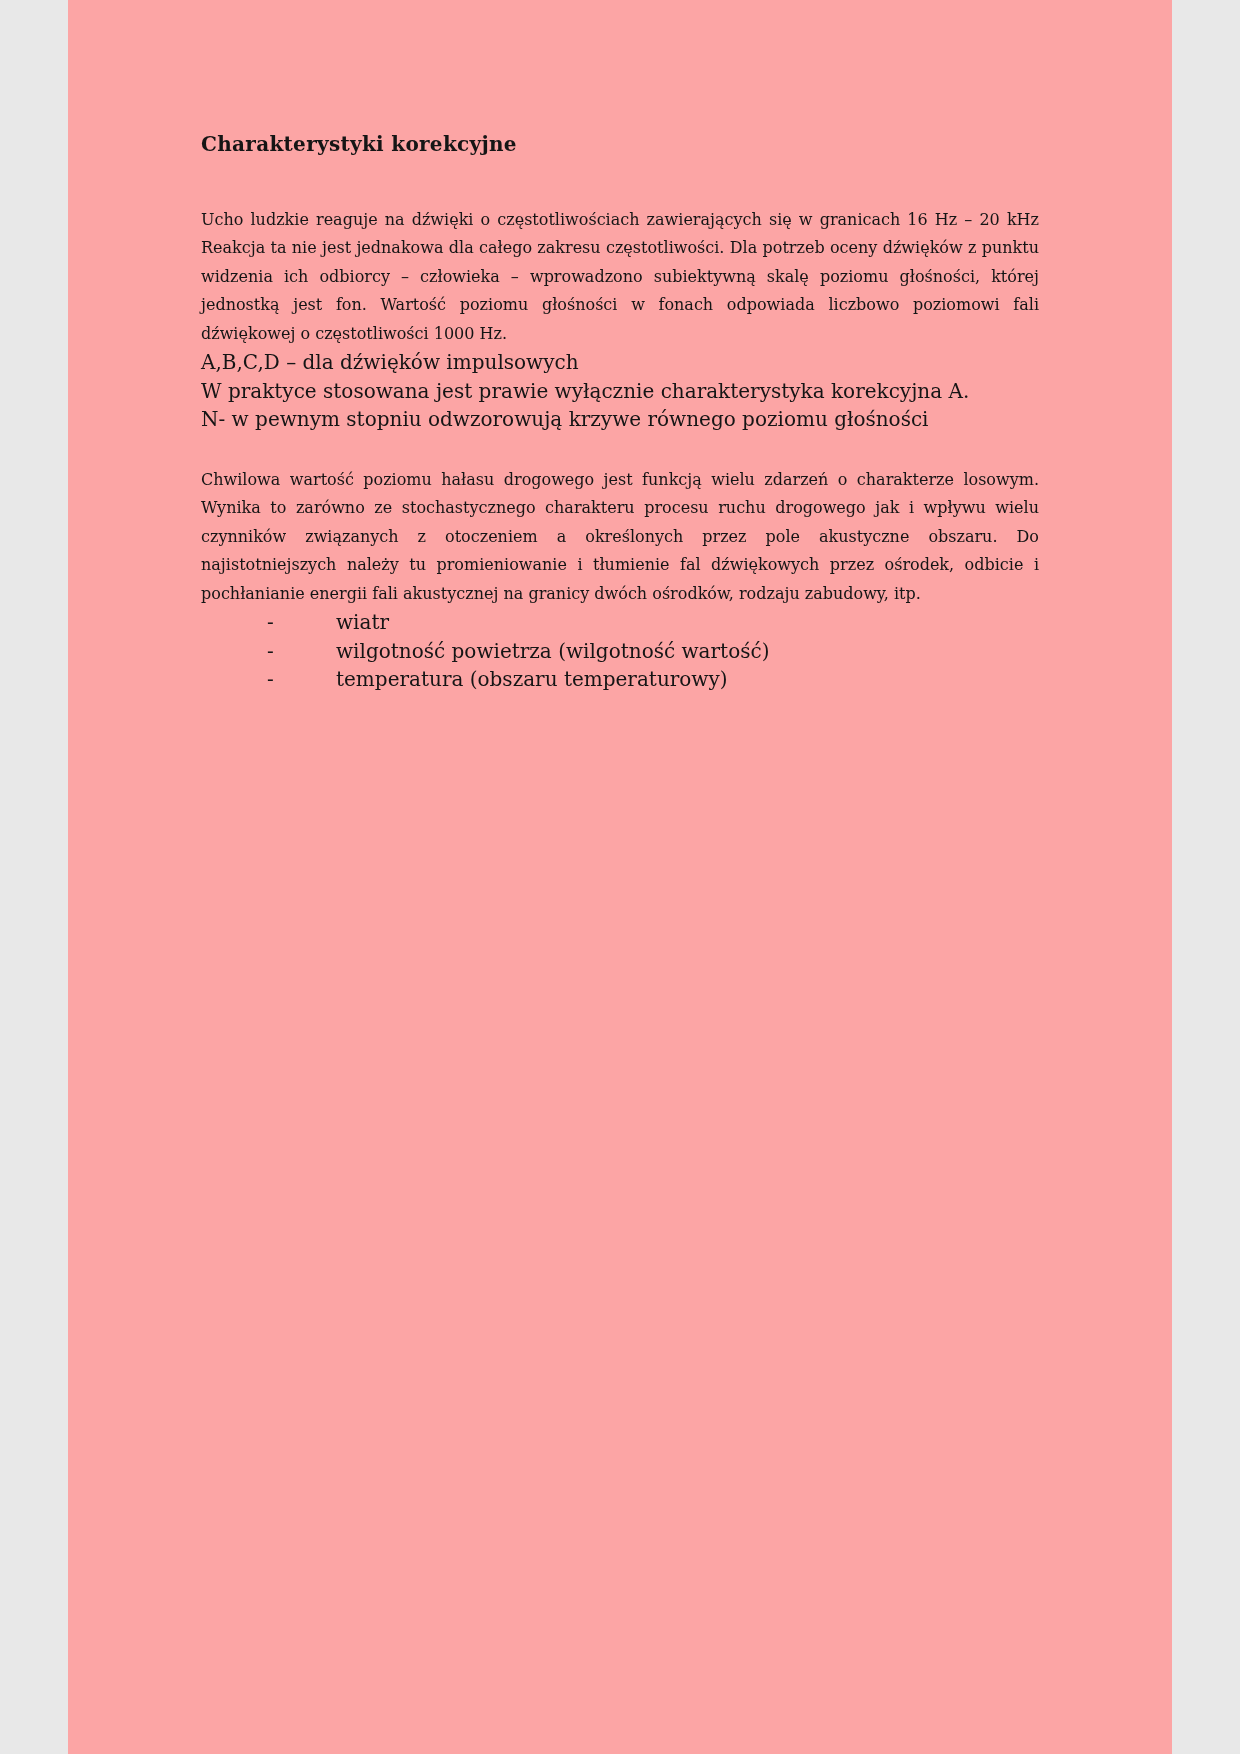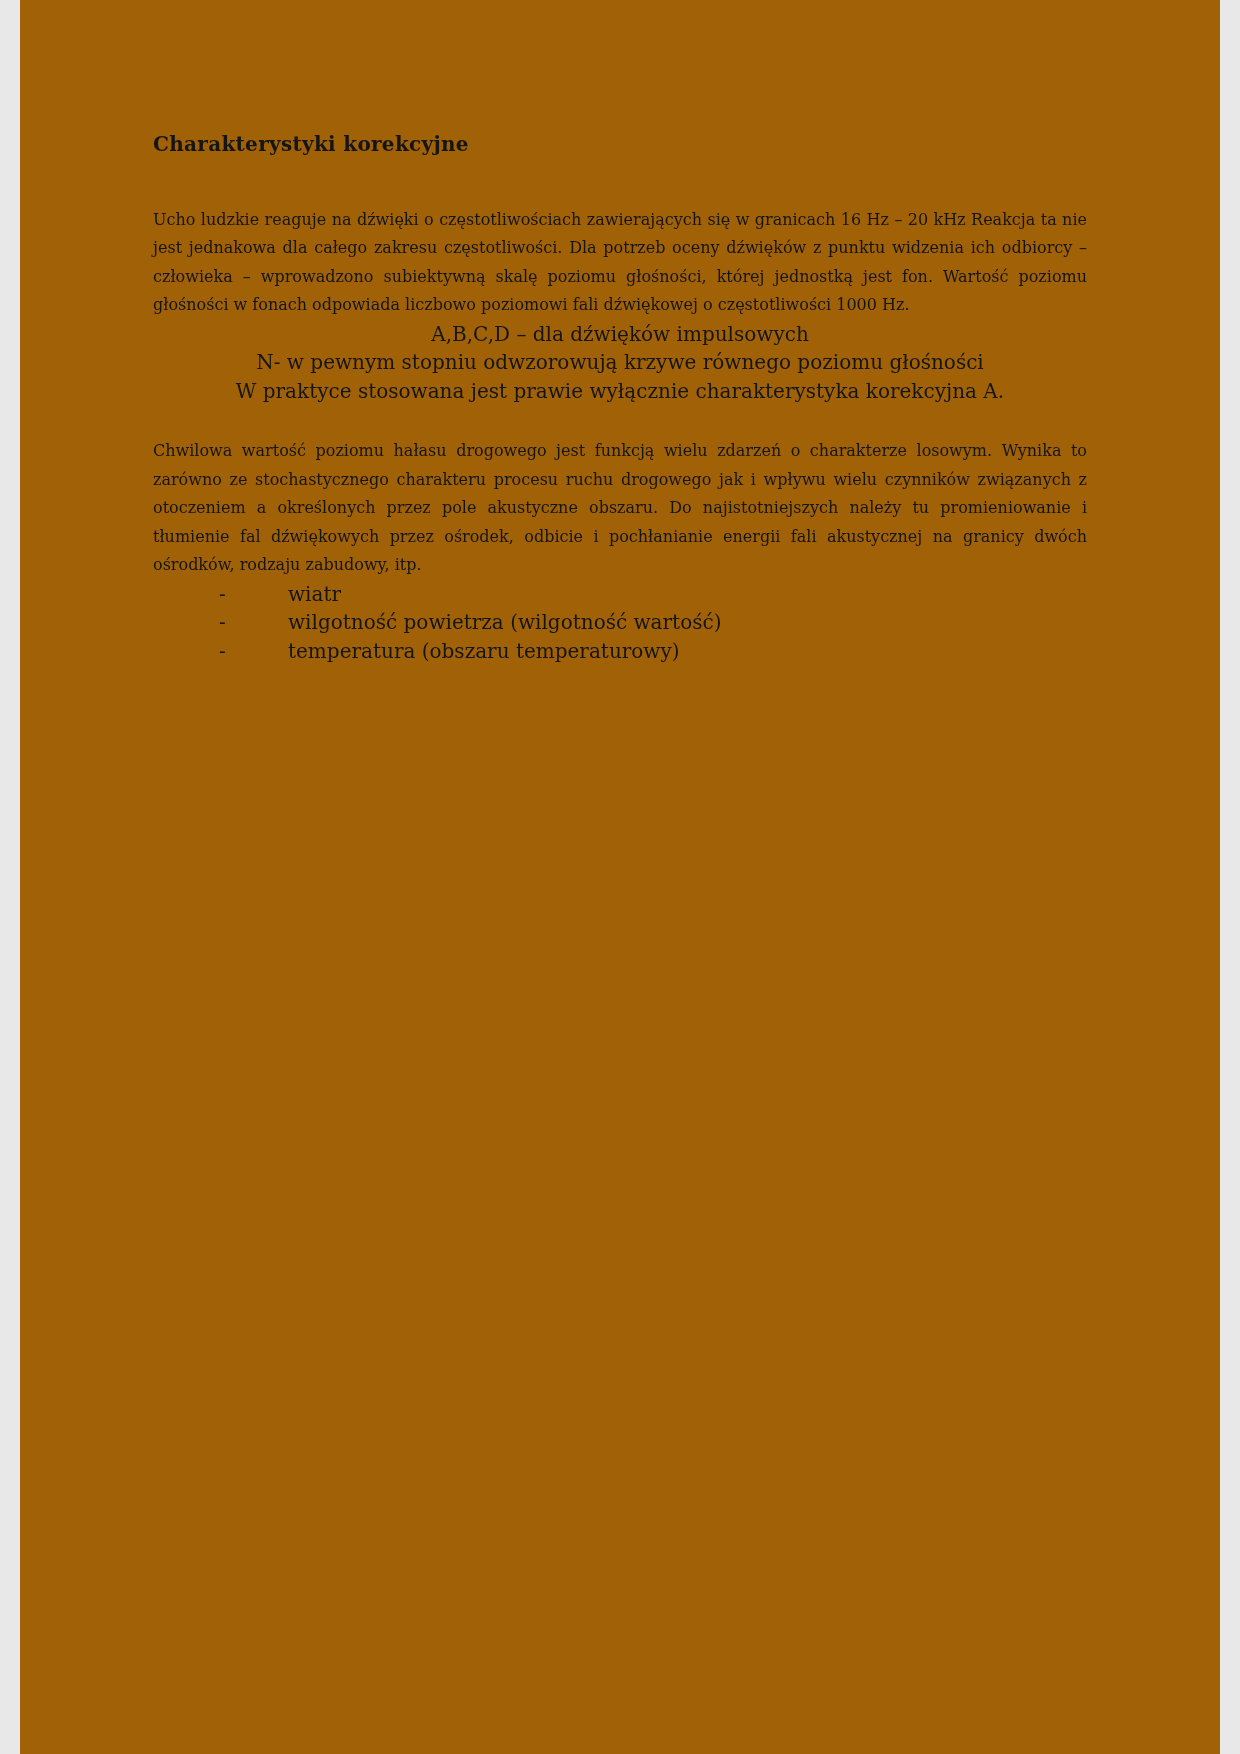--- a/index.html
+++ b/index.html
@@ -2,24 +2,24 @@
 <html><head>
 <meta charset="utf-8">
 <style>
   html, body {
     margin: 0;
     padding: 0;
     background: #e8e8e8;
   }
   .page {
     position: relative;
-    width: 1200px;
+    width: 1104px;
     height: 1754px;
     margin: 0 auto;
-    background: #a16207;
+    background: #fca5a5;
     box-sizing: border-box;
     padding: 130px 133px 0 133px;
     font-family: "DejaVu Serif", "Liberation Serif", serif;
     color: #151515;
     overflow: hidden;
   }
   .doc-title {
     font-size: 20px;
     font-weight: 700;
     line-height: 28.5px;
@@ -32,21 +32,21 @@
     text-align: justify;
     margin: 0;
   }
   .para + .para-gap,
   .para-gap {
     margin-top: 32px;
   }
   .plain-line {
     font-size: 20px;
     line-height: 28.5px;
-    text-align: center;
+    text-align: left;
     margin: 0;
   }
   .dash-list {
     margin: 0;
     padding: 0;
     list-style: none;
   }
   .dash-item {
     display: flex;
     align-items: flex-start;
@@ -68,23 +68,23 @@
 <body>
 
 <div class="page">
 
   <h1 class="doc-title">Charakterystyki korekcyjne</h1>
 
   <p class="para">Ucho ludzkie reaguje na dźwięki o częstotliwościach zawierających się w granicach 16 Hz – 20 kHz Reakcja ta nie jest jednakowa dla całego zakresu częstotliwości. Dla potrzeb oceny dźwięków z punktu widzenia ich odbiorcy – człowieka – wprowadzono subiektywną skalę poziomu głośności, której jednostką jest fon. Wartość poziomu głośności w fonach odpowiada liczbowo poziomowi fali dźwiękowej o częstotliwości 1000 Hz.</p>
 
   <p class="plain-line">A,B,C,D – dla dźwięków impulsowych</p>
 
+  <p class="plain-line">W praktyce stosowana jest prawie wyłącznie charakterystyka korekcyjna A.</p>
+
   <p class="plain-line">N- w pewnym stopniu odwzorowują krzywe równego poziomu głośności</p>
-
-  <p class="plain-line">W praktyce stosowana jest prawie wyłącznie charakterystyka korekcyjna A.</p>
 
   <p class="para para-gap">Chwilowa wartość poziomu hałasu drogowego jest funkcją wielu zdarzeń o charakterze losowym. Wynika to zarówno ze stochastycznego charakteru procesu ruchu drogowego jak i wpływu wielu czynników związanych z otoczeniem a określonych przez pole akustyczne obszaru. Do najistotniejszych należy tu promieniowanie i tłumienie fal dźwiękowych przez ośrodek, odbicie i pochłanianie energii fali akustycznej na granicy dwóch ośrodków, rodzaju zabudowy, itp.</p>
 
 
   <ul class="dash-list">
     <li class="dash-item">
       <span class="dash-marker">-</span>
       <span class="dash-text">wiatr</span>
     </li>
     <li class="dash-item">

